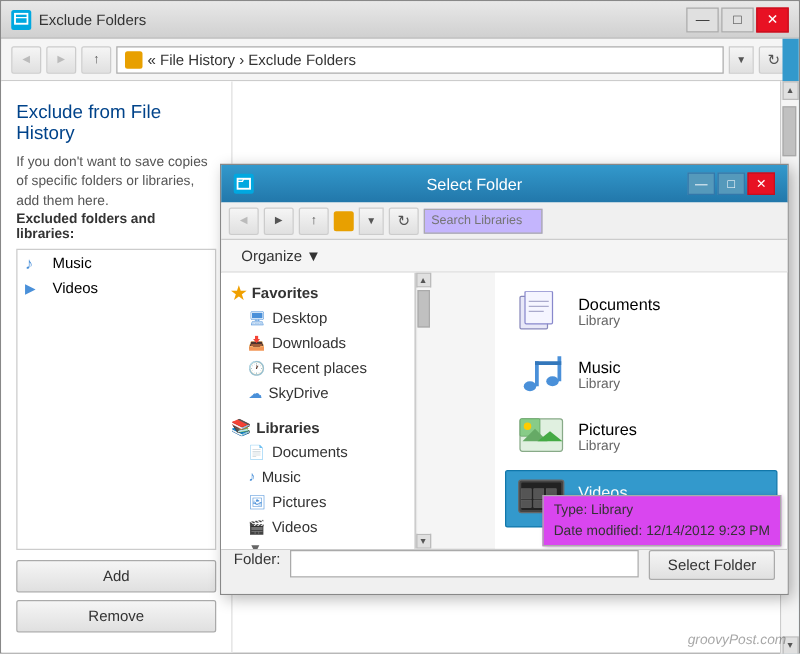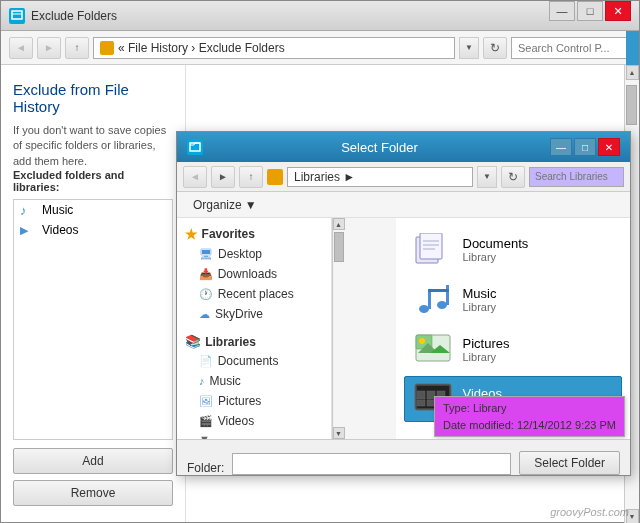--- a/index.html
+++ b/index.html
@@ -14,20 +14,21 @@
       position: relative;
       display: flex;
       flex-direction: column;
     }
 
     
     .title-bar {
       background: linear-gradient(to bottom, #e8e8e8, #d0d0d0);
       height: 30px;
       display: flex;
+      align-items: center;
       justify-content: space-between;
       padding: 0 8px;
       border-bottom: 1px solid #aaa;
     }
     .title-bar-left {
       display: flex;
       align-items: center;
       gap: 6px;
     }
     .title-bar-icon {
@@ -400,21 +401,21 @@
       z-index: 20;
       white-space: nowrap;
     }
     .tooltip-line { line-height: 1.5; }
 
     
     .dialog-footer {
       background: #f0f0f0;
       height: 36px;
       display: flex;
-      align-items: flex-end;
+      align-items: flex-start;
       padding: 0 10px;
       gap: 8px;
       border-top: 1px solid #ccc;
     }
     .folder-label {
       font-size: 12px;
       color: #333;
     }
     .folder-input {
       flex: 1;
@@ -506,24 +507,20 @@
   <div class="address-bar">
     <div class="nav-btn disabled">◄</div>
     <div class="nav-btn disabled">►</div>
     <div class="nav-btn">↑</div>
     <div class="address-path">
       <span class="breadcrumb-icon"></span>
       <span>« File History › Exclude Folders</span>
     </div>
     <div class="address-dropdown">▼</div>
     <div class="refresh-btn">↻</div>
-    <div class="search-box">
-      <input type="text" placeholder="Search Control P..." style="">
-
-    </div>
   </div>
 
   <div class="content-area">
 
     <div style="position:absolute;top:64px;right:0;width:15px;height:459px;background:#f0f0f0;border-left:1px solid #ccc;z-index:1;display:flex;flex-direction:column;align-items:center;">
       <div style="width:13px;height:15px;background:#e0e0e0;border:1px solid #bbb;display:flex;align-items:center;justify-content:center;font-size:7px;color:#555;cursor:pointer;">▲</div>
       <div style="flex:1;width:100%;background:#f5f5f5;position:relative;">
         <div style="width:11px;height:40px;background:#c0c0c0;border:1px solid #aaa;position:absolute;top:5px;left:1px;"></div>
       </div>
       <div style="width:13px;height:15px;background:#e0e0e0;border:1px solid #bbb;display:flex;align-items:center;justify-content:center;font-size:7px;color:#555;cursor:pointer;">▼</div>
@@ -566,23 +563,20 @@
         <div class="tb-btn" style="height:18px;width:22px;background:#5599bb;border-color:#3377aa;color:white;font-size:10px;">□</div>
         <div class="tb-btn close" style="height:18px;width:22px;font-size:10px;">✕</div>
       </div>
     </div>
 
     <div class="dialog-address-bar">
       <div class="nav-btn disabled">◄</div>
       <div class="nav-btn">►</div>
       <div class="nav-btn">↑</div>
       <div style="width:16px;height:16px;background:#e8a000;border-radius:2px;flex-shrink:0;"></div>
-      <div style="flex:1;height:20px;border:1px solid #aaa;background:white;display:flex;align-items:center;padding:0 6px;font-size:12px;color:#333;gap:4px;">
-        <span>Libraries ►</span>
-      </div>
       <div class="address-dropdown">▼</div>
       <div class="refresh-btn">↻</div>
       <div style="width:95px;height:20px;border:1px solid #aaa;background:#c4b5fd;display:flex;align-items:center;padding:0 5px;gap:3px;">
         <input type="text" style="border: none; outline: none; flex: 1 1 0%; font-size: 10px; color: rgb(102, 102, 102); background: transparent;" placeholder="Search Libraries">
       </div>
     </div>
 
     <div class="dialog-toolbar">
       <button class="organize-btn">
         <span>Organize</span>

